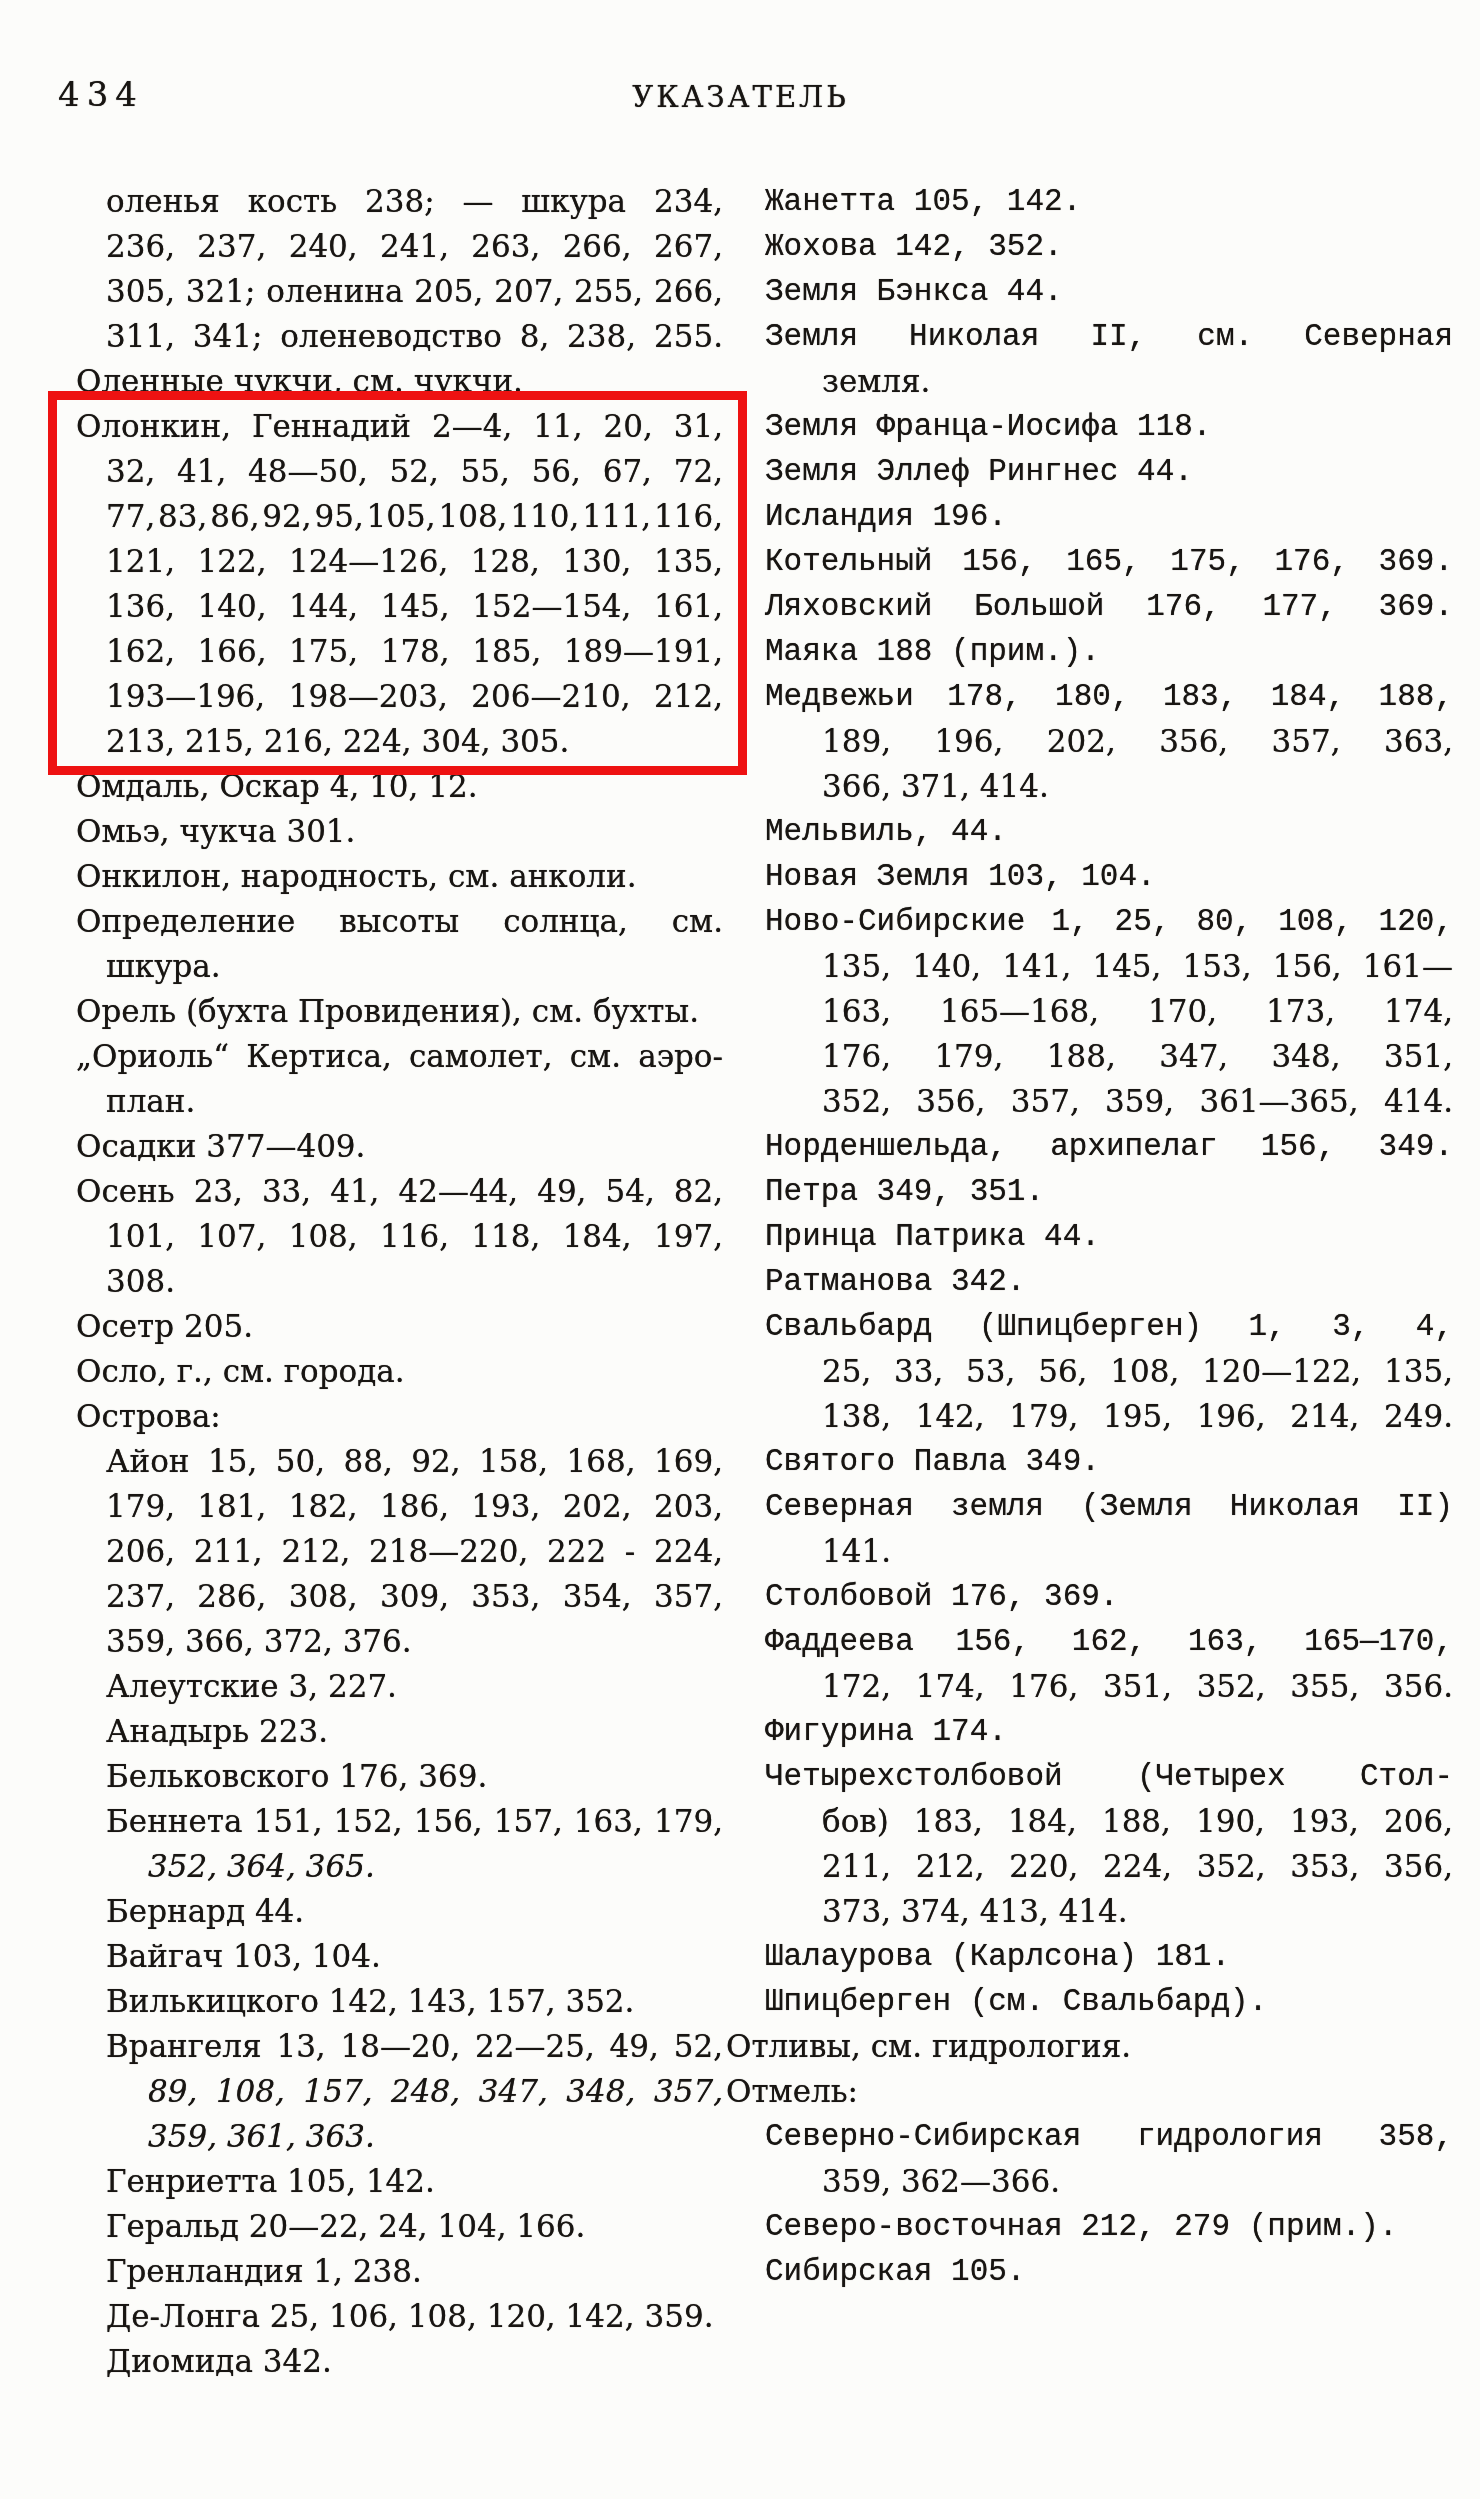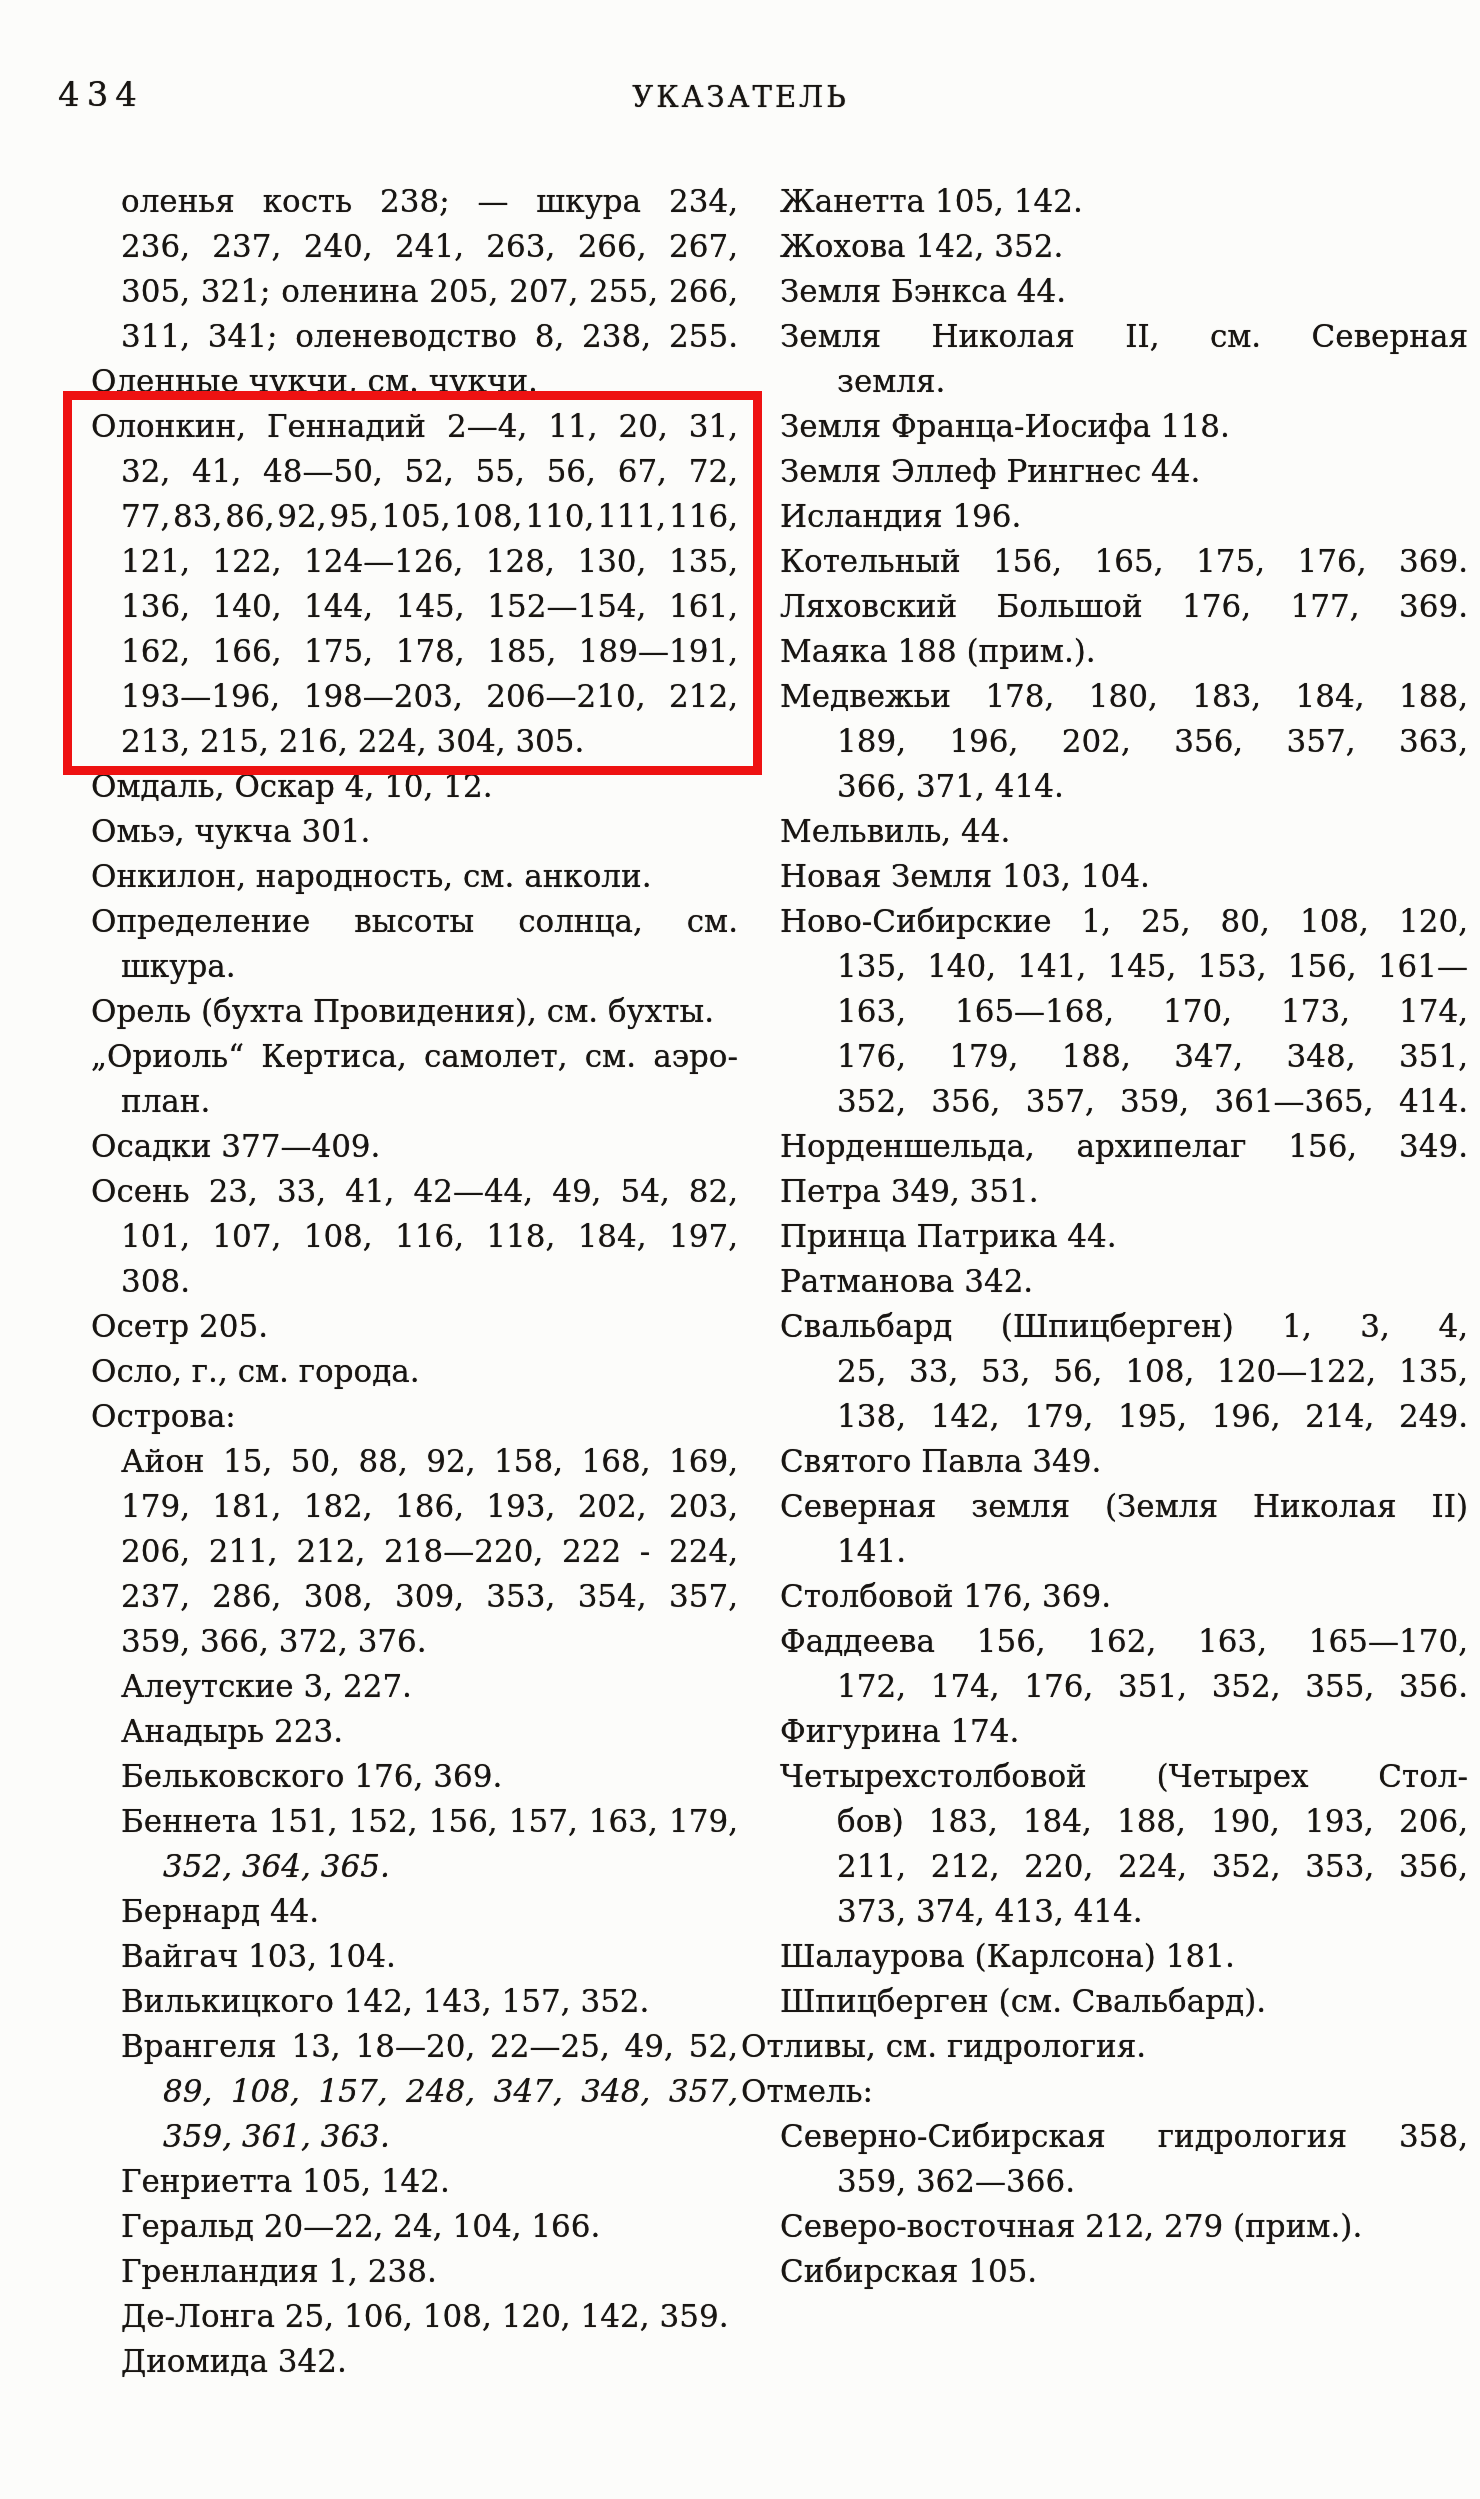--- a/index.html
+++ b/index.html
@@ -18,40 +18,40 @@
     font-size:34px;letter-spacing:7px;
     text-shadow:0 0 0.8px rgba(24,21,18,.85);
   }
   .title{
     display:block;text-align:center;
     font-size:29px;letter-spacing:3px;
     padding-top:10px;
     text-shadow:0 0 0.9px rgba(24,21,18,.9);
   }
   .columns{
-    position:absolute;top:179px;left:91px;
+    position:absolute;top:179px;left:76px;
     display:flex;gap:19px;
   }
   .col{position:relative;}
   .col-left{width:647px;}
   .col-right{width:711px;}
   .line{
     font-size:31px;
     line-height:45px;
     white-space:nowrap;
     text-shadow:0 0 0.7px rgba(24,21,18,.8);
   }
   .j{white-space:normal;text-align:justify;text-align-last:justify;}
   .tight{word-spacing:-0.26em;}
   
   .col-left  .i1{margin-left:30px;}
   .col-left  .i2{margin-left:72px;font-style:italic;}
   .col-left  .j.i1{margin-left:30px;}
   .col-right .i0{margin-left:-16px;}
-  .col-right .i1{margin-left:23px;}
+  .col-right .i1{margin-left:23px;font-family:Liberation Mono, monospace;}
   .col-right .i2{margin-left:80px;}
   .redbox{
     position:absolute;
     left:-28px;right:-24px;
     top:0;height:0;
     border:9px solid #ee1212;
     pointer-events:none;
     z-index:3;
   }
 </style>

